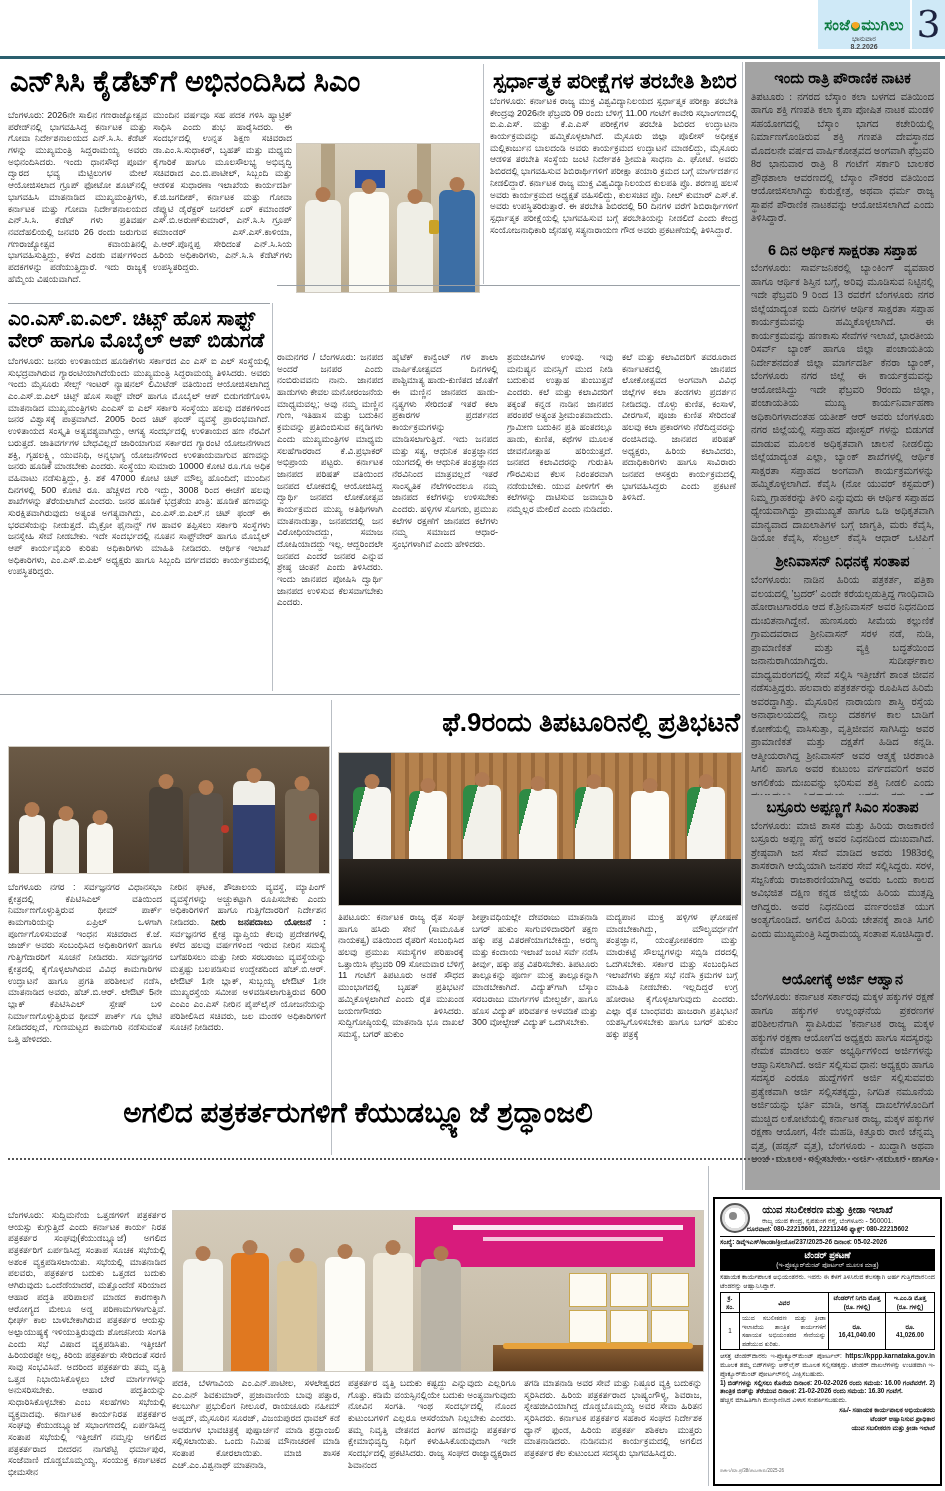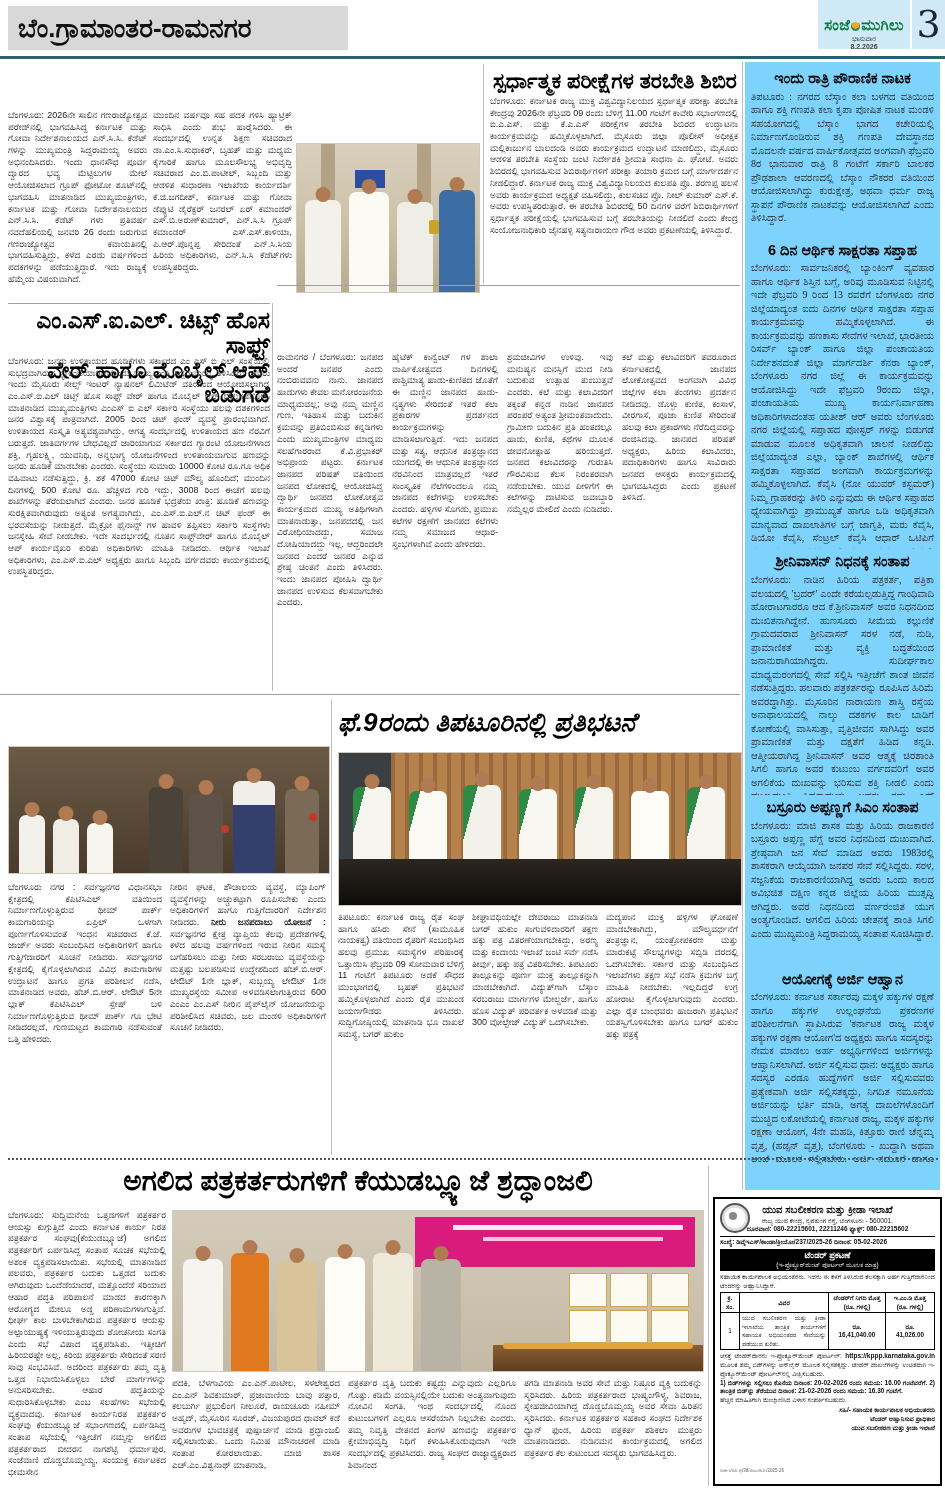--- a/index.html
+++ b/index.html
@@ -22,21 +22,21 @@
   .logo-left{width:92px;text-align:center;padding-top:16px;}
   .logo-name{font-weight:bold;font-size:15px;color:#0c7a3e;letter-spacing:.3px;}
   .logo-dot{display:inline-block;width:9px;height:9px;border-radius:50%;
             background:radial-gradient(circle at 50% 35%,#f5a623 45%,#2e8b45 50%);vertical-align:middle;margin:0 1px;}
   .logo-day{font-size:7px;color:#222;margin-top:1px;}
   .logo-date{font-size:7px;color:#444;font-weight:bold;}
   .logo-sep{width:2px;background:#fff;}
   .logo-num{flex:1;text-align:center;font-family:"DejaVu Serif","Liberation Serif",serif;
             font-size:38px;color:#1c2340;line-height:48px;}
   
-  .green-col{position:absolute;left:745px;top:62px;width:195px;height:1128px;background:#7dd3fc;
+  .green-col{position:absolute;left:745px;top:62px;width:195px;height:1128px;background:#a3a3a3;
              box-sizing:border-box;padding:4px 6px;overflow:hidden;}
   .gc-h{font-weight:bold;font-size:14.5px;color:#000;text-align:center;margin:4px 0 3px 0;line-height:1.15;}
   .gc-b{font-size:10px;line-height:1.35;text-align:justify;color:#222;overflow:hidden;font-family:Liberation Serif, serif;}
   
   .ad-box{position:absolute;left:713px;top:1197px;width:229px;height:289px;background:#fff;
           border:2px solid #000;box-sizing:border-box;padding:3px 5px;font-size:6.5px;line-height:1.35;}
   .ad-title{text-align:center;font-weight:bold;font-size:10px;margin-top:1px;}
   .ad-center{text-align:center;}
   .ad-bar{background:#000;color:#fff;text-align:center;font-weight:bold;font-size:8.5px;
           padding:1px 0;margin:2px 0;}
@@ -49,36 +49,36 @@
   .emblem:after{content:"";position:absolute;left:7px;top:7px;width:8px;height:8px;border-radius:50%;background:#888;}
   .sign{ text-align:right;font-weight:bold;font-size:6.4px;line-height:1.45;}
   .portraits{position:absolute;display:grid;grid-template-columns:repeat(3,1fr);gap:3px;}
   .portraits i{display:block;background:#fdfaf2;border:1px solid #caa84e;}
 </style>
 </head>
 <body>
 
 <div class="page">
 
-  <div class="region-box">ಬೆಂ.ಗ್ರಾಮಾಂತರ-ರಾಮನಗರ</div>
 
   <div class="logo-box">
     <div class="logo-left">
       <div class="logo-name">
         <span>ಸಂಜೆ</span><span class="logo-dot"></span><span>ಮುಗಿಲು</span>
       </div>
       <div class="logo-day">ಭಾನುವಾರ</div>
       <div class="logo-date">8.2.2026</div>
     </div>
     <div class="logo-sep"></div>
     <div class="logo-num">3</div>
   </div>
 
   <div class="abs" style="left:0;top:56px;width:945px;height:3px;background:#2a5f6e;"></div>
 
+  <div class="hl" style="left:10px;top:66px;width:470px;font-size:29px;">ಎನ್‌ಸಿಸಿ ಕೈಡೆಟ್‌ಗೆ ಅಭಿನಂದಿಸಿದ ಸಿಎಂ</div>
   <div class="col" style="left:8px;top:110px;width:139px;height:196px;">ಬೆಂಗಳೂರು: 2026ನೇ ಸಾಲಿನ ಗಣರಾಜ್ಯೋತ್ಸವ ಪರೇಡ್‌ನಲ್ಲಿ ಭಾಗವಹಿಸಿದ್ದ ಕರ್ನಾಟಕ ಮತ್ತು ಗೋವಾ ನಿರ್ದೇಶನಾಲಯದ ಎನ್.ಸಿ.ಸಿ. ಕೆಡೆಟ್ ಗಳನ್ನು ಮುಖ್ಯಮಂತ್ರಿ ಸಿದ್ದರಾಮಯ್ಯ ಅವರು ಅಭಿನಂದಿಸಿದರು. ಇಂದು ಧಾನಸೌಧ ಪೂರ್ವ ದ್ವಾರದ ಭವ್ಯ ಮೆಟ್ಟಿಲುಗಳ ಮೇಲೆ ಆಯೋಜಿಸಲಾದ ಗ್ರೂಪ್ ಫೋಟೋ ಶೂಟ್‌ನಲ್ಲಿ ಭಾಗವಹಿಸಿ ಮಾತನಾಡಿದ ಮುಖ್ಯಮಂತ್ರಿಗಳು, ಕರ್ನಾಟಕ ಮತ್ತು ಗೋವಾ ನಿರ್ದೇಶನಾಲಯದ ಎನ್.ಸಿ.ಸಿ. ಕೆಡೆಟ್ ಗಳು ಪ್ರತಿವರ್ಷ ನವದೆಹಲಿಯಲ್ಲಿ ಜನವರಿ 26 ರಂದು ಜರುಗುವ ಗಣರಾಜ್ಯೋತ್ಸವ ಕವಾಯತಿನಲ್ಲಿ ಭಾಗವಹಿಸುತ್ತಿದ್ದು, ಕಳೆದ ಎರಡು ವರ್ಷಗಳಿಂದ ಪದಕಗಳನ್ನು ಪಡೆಯುತ್ತಿದ್ದಾರೆ. ಇದು ರಾಜ್ಯಕ್ಕೆ ಹೆಮ್ಮೆಯ ವಿಷಯವಾಗಿದೆ.</div>
   <div class="col" style="left:153px;top:110px;width:139px;height:196px;">ಮುಂದಿನ ವರ್ಷವೂ ಸಹ ಪದಕ ಗಳಿಸಿ ಹ್ಯಾಟ್ರಿಕ್ ಸಾಧಿಸಿ ಎಂದು ಶುಭ ಹಾರೈಸಿದರು. ಈ ಸಂದರ್ಭದಲ್ಲಿ ಉನ್ನತ ಶಿಕ್ಷಣ ಸಚಿವರಾದ ಡಾ.ಎಂ.ಸಿ.ಸುಧಾಕರ್, ಬೃಹತ್ ಮತ್ತು ಮಧ್ಯಮ ಕೈಗಾರಿಕೆ ಹಾಗೂ ಮೂಲಸೌಲಭ್ಯ ಅಭಿವೃದ್ಧಿ ಸಚಿವರಾದ ಎಂ.ಬಿ.ಪಾಟೀಲ್, ಸಿಬ್ಬಂದಿ ಮತ್ತು ಆಡಳಿತ ಸುಧಾರಣಾ ಇಲಾಖೆಯ ಕಾರ್ಯದರ್ಶಿ ಕೆ.ಜಿ.ಜಗದೀಶ್, ಕರ್ನಾಟಕ ಮತ್ತು ಗೋವಾ ಡೆಪ್ಯುಟಿ ಡೈರೆಕ್ಟರ್ ಜನರಲ್ ಏರ್ ಕಮಾಂಡರ್ ಎಸ್.ಬಿ.ಅರುಣ್‌ಕುಮಾರ್, ಎನ್.ಸಿ.ಸಿ ಗ್ರೂಪ್ ಕಮಾಂಡರ್ ಎಸ್.ಎಸ್.ಕಾಳಿಯಾ, ಪಿ.ಆರ್.ಪೊನ್ನಪ್ಪ ಸೇರಿದಂತೆ ಎನ್.ಸಿ.ಸಿಯ ಹಿರಿಯ ಅಧಿಕಾರಿಗಳು, ಎನ್.ಸಿ.ಸಿ ಕೆಡೆಟ್‌ಗಳು ಉಪಸ್ಥಿತರಿದ್ದರು.</div>
 
   <div class="photo" style="left:296px;top:143px;width:182px;height:148px;background:linear-gradient(180deg,#d9d0bd 0%,#ccc0a8 55%,#b9aa8e 100%);">
     <i class="abs" style="left:24px;top:0;width:14px;height:110px;background:#b3a284;"></i>
     <i class="abs" style="left:120px;top:0;width:14px;height:110px;background:#b3a284;"></i>
     <i class="abs" style="left:58px;top:26px;width:30px;height:18px;background:#2a4fa0;"></i>
     <i class="fig" style="left:8px;width:36px;height:92px;background:#f2f1ea;"></i>
     <i class="fig" style="left:52px;width:40px;height:100px;background:#fbfaf3;"></i>
     <i class="fig" style="left:100px;width:36px;height:90px;background:#efeee6;"></i>
@@ -91,21 +91,21 @@
   <div class="hl" style="left:492px;top:70px;width:246px;font-size:21px;text-align:center;">ಸ್ಪರ್ಧಾತ್ಮಕ ಪರೀಕ್ಷೆಗಳ ತರಬೇತಿ ಶಿಬಿರ</div>
   <div class="col" style="left:490px;top:96px;width:248px;height:186px;">ಬೆಂಗಳೂರು: ಕರ್ನಾಟಕ ರಾಜ್ಯ ಮುಕ್ತ ವಿಶ್ವವಿದ್ಯಾನಿಲಯದ ಸ್ಪರ್ಧಾತ್ಮಕ ಪರೀಕ್ಷಾ ತರಬೇತಿ ಕೇಂದ್ರವು 2026ನೇ ಫೆಬ್ರವರಿ 09 ರಂದು ಬೆಳಿಗ್ಗೆ 11.00 ಗಂಟೆಗೆ ಕಾವೇರಿ ಸಭಾಂಗಣದಲ್ಲಿ ಐ.ಎ.ಎಸ್. ಮತ್ತು ಕೆ.ಎ.ಎಸ್ ಪರೀಕ್ಷೆಗಳ ತರಬೇತಿ ಶಿಬಿರದ ಉದ್ಘಾಟನಾ ಕಾರ್ಯಕ್ರಮವನ್ನು ಹಮ್ಮಿಕೊಳ್ಳಲಾಗಿದೆ. ಮೈಸೂರು ಜಿಲ್ಲಾ ಪೊಲೀಸ್ ಅಧೀಕ್ಷಕ ಮಲ್ಲಿಕಾರ್ಜುನ ಬಾಲದಂಡಿ ಅವರು ಕಾರ್ಯಕ್ರಮದ ಉದ್ಘಾಟನೆ ಮಾಡಲಿದ್ದು, ಮೈಸೂರು ಆಡಳಿತ ತರಬೇತಿ ಸಂಸ್ಥೆಯ ಜಂಟಿ ನಿರ್ದೇಶಕಿ ಶ್ರೀಮತಿ ಸಾಧನಾ ಎ. ಘೋಟೆ. ಅವರು ಶಿಬಿರದಲ್ಲಿ ಭಾಗವಹಿಸುವ ಶಿಬಿರಾರ್ಥಿಗಳಿಗೆ ಪರೀಕ್ಷಾ ತಯಾರಿ ಕ್ರಮದ ಬಗ್ಗೆ ಮಾರ್ಗದರ್ಶನ ನೀಡಲಿದ್ದಾರೆ. ಕರ್ನಾಟಕ ರಾಜ್ಯ ಮುಕ್ತ ವಿಶ್ವವಿದ್ಯಾನಿಲಯದ ಕುಲಪತಿ ಪ್ರೊ. ಶರಣಪ್ಪ ಹಲಸೆ ಅವರು ಕಾರ್ಯಕ್ರಮದ ಅಧ್ಯಕ್ಷತೆ ವಹಿಸಲಿದ್ದು, ಕುಲಸಚಿವ ಪ್ರೊ. ನೀಲ್ ಕುಮಾರ್ ಎಸ್.ಕೆ. ಅವರು ಉಪಸ್ಥಿತರಿರುತ್ತಾರೆ. ಈ ತರಬೇತಿ ಶಿಬಿರದಲ್ಲಿ 50 ದಿನಗಳ ವರೆಗೆ ಶಿಬಿರಾರ್ಥಿಗಳಿಗೆ ಸ್ಪರ್ಧಾತ್ಮಕ ಪರೀಕ್ಷೆಯಲ್ಲಿ ಭಾಗವಹಿಸುವ ಬಗ್ಗೆ ತರಬೇತಿಯನ್ನು ನೀಡಲಿದೆ ಎಂದು ಕೇಂದ್ರ ಸಂಯೋಜನಾಧಿಕಾರಿ ಜೈನಹಳ್ಳಿ ಸತ್ಯನಾರಾಯಣ ಗೌಡ ಅವರು ಪ್ರಕಟಣೆಯಲ್ಲಿ ತಿಳಿಸಿದ್ದಾರೆ.</div>
 
   <div class="rule-h" style="left:277px;top:285px;width:463px;"></div>
   <div class="col" style="left:277px;top:352px;width:106px;height:336px;">ರಾಮನಗರ / ಬೆಂಗಳೂರು: ಜನಪದ ಅಂದರೆ ಜನಪರ ಎಂದು ನಂಬಿರುವವನು ನಾನು. ಜಾನಪದ ಹಾಡುಗಳು ಕೇವಲ ಮನೋರಂಜನೆಯ ಮಾಧ್ಯಮವಲ್ಲ; ಅವು ನಮ್ಮ ಮಣ್ಣಿನ ಗುಣ, ಇತಿಹಾಸ ಮತ್ತು ಬದುಕಿನ ಕ್ರಮವನ್ನು ಪ್ರತಿಬಿಂಬಿಸುವ ಕನ್ನಡಿಗಳು ಎಂದು ಮುಖ್ಯಮಂತ್ರಿಗಳ ಮಾಧ್ಯಮ ಸಲಹೆಗಾರರಾದ ಕೆ.ವಿ.ಪ್ರಭಾಕರ್ ಅಭಿಪ್ರಾಯ ಪಟ್ಟರು. ಕರ್ನಾಟಕ ಜಾನಪದ ಪರಿಷತ್ ವತಿಯಿಂದ ಜನಪದ ಲೋಕದಲ್ಲಿ ಆಯೋಜಿಸಿದ್ದ ದ್ವಾರ್ಥಿ ಜನಪದ ಲೋಕೋತ್ಸವ ಕಾರ್ಯಕ್ರಮದ ಮುಖ್ಯ ಅತಿಥಿಗಳಾಗಿ ಮಾತನಾಡುತ್ತಾ, ಜನಪದದಲ್ಲಿ ಜನ ವಿರೋಧಿಯಾದದ್ದು, ಸಮಾಜ ದೋಷಿಯಾದದ್ದು ಇಲ್ಲ. ಆದ್ದರಿಂದಲೇ ಜನಪದ ಎಂದರೆ ಜನಪರ ಎನ್ನುವ ಶ್ರೇಷ್ಠ ಚಿಂತನೆ ಎಂದು ತಿಳಿಸಿದರು. ಇಂದು ಜಾನಪದ ಪೋಷಿಸಿ ದ್ವಾರ್ಥಿ ಜಾನಪದ ಉಳಿಸುವ ಕೆಲಸವಾಗಬೇಕು ಎಂದರು.</div>
   <div class="col" style="left:392px;top:352px;width:106px;height:336px;">ಹೈಟೆಕ್ ಕಾನ್ವೆಂಟ್ ಗಳ ಶಾಲಾ ವಾರ್ಷಿಕೋತ್ಸವದ ದಿನಗಳಲ್ಲಿ ಪಾಶ್ಚಿಮಾತ್ಯ ಹಾಡು-ಕುಣಿತದ ಜೊತೆಗೆ ಈ ಮಣ್ಣಿನ ಜಾನಪದ ಹಾಡು-ನೃತ್ಯಗಳು ಸೇರಿದಂತೆ ಇತರೆ ಕಲಾ ಪ್ರಕಾರಗಳ ಪ್ರದರ್ಶನದ ಕಾರ್ಯಕ್ರಮಗಳನ್ನು ಮಾಡಿಸಲಾಗುತ್ತಿದೆ. ಇದು ಜನಪದ ಮತ್ತು ಸತ್ಯ, ಆಧುನಿಕ ತಂತ್ರಜ್ಞಾನದ ಯುಗದಲ್ಲಿ ಈ ಆಧುನಿಕ ತಂತ್ರಜ್ಞಾನದ ನೆರವಿನಿಂದ ಮಾತ್ರವಲ್ಲದೆ ಇತರೆ ಸಾಂಸ್ಕೃತಿಕ ನೆಲೆಗಳಿಂದಲೂ ನಮ್ಮ ಜಾನಪದ ಕಲೆಗಳನ್ನು ಉಳಿಸಬೇಕು ಎಂದರು. ಹಳ್ಳಿಗಳ ಸೊಗಡು, ಪ್ರಮುಖ ಕಲೆಗಳ ರಕ್ಷಣೆಗೆ ಜಾನಪದ ಕಲೆಗಳು ನಮ್ಮ ಸಮಾಜದ ಆಧಾರ-ಸ್ತಂಭಗಳಾಗಿವೆ ಎಂದು ಹೇಳಿದರು.</div>
   <div class="col" style="left:507px;top:352px;width:106px;height:336px;">ಶ್ರಮಜೀವಿಗಳ ಉಳಿವು. ಇವು ಮನುಷ್ಯನ ಮನಸ್ಸಿಗೆ ಮುದ ನೀಡಿ ಬದುಕುವ ಉತ್ಸಾಹ ತುಂಬುತ್ತವೆ ಎಂದರು. ಕಲೆ ಮತ್ತು ಕಲಾವಿದರಿಗೆ ತಕ್ಕಂತೆ ಕನ್ನಡ ನಾಡಿನ ಜಾನಪದ ಪರಂಪರೆ ಅತ್ಯಂತ ಶ್ರೀಮಂತವಾದುದು. ಗ್ರಾಮೀಣ ಬದುಕಿನ ಪ್ರತಿ ಹಂತದಲ್ಲೂ ಹಾಡು, ಕುಣಿತ, ಕಥೆಗಳ ಮೂಲಕ ಜೀವನೋತ್ಸಾಹ ಹರಿಯುತ್ತದೆ. ಜನಪದ ಕಲಾವಿದರನ್ನು ಗುರುತಿಸಿ ಗೌರವಿಸುವ ಕೆಲಸ ನಿರಂತರವಾಗಿ ನಡೆಯಬೇಕು. ಯುವ ಪೀಳಿಗೆಗೆ ಈ ಕಲೆಗಳನ್ನು ದಾಟಿಸುವ ಜವಾಬ್ದಾರಿ ನಮ್ಮೆಲ್ಲರ ಮೇಲಿದೆ ಎಂದು ನುಡಿದರು.</div>
   <div class="col" style="left:622px;top:352px;width:114px;height:336px;">ಕಲೆ ಮತ್ತು ಕಲಾವಿದರಿಗೆ ತವರೂರಾದ ಕರ್ನಾಟಕದಲ್ಲಿ ಜಾನಪದ ಲೋಕೋತ್ಸವದ ಅಂಗವಾಗಿ ವಿವಿಧ ಜಿಲ್ಲೆಗಳ ಕಲಾ ತಂಡಗಳು ಪ್ರದರ್ಶನ ನೀಡಿದವು. ಡೊಳ್ಳು ಕುಣಿತ, ಕಂಸಾಳೆ, ವೀರಗಾಸೆ, ಪೂಜಾ ಕುಣಿತ ಸೇರಿದಂತೆ ಹಲವು ಕಲಾ ಪ್ರಕಾರಗಳು ನೆರೆದಿದ್ದವರನ್ನು ರಂಜಿಸಿದವು. ಜಾನಪದ ಪರಿಷತ್ ಅಧ್ಯಕ್ಷರು, ಹಿರಿಯ ಕಲಾವಿದರು, ಪದಾಧಿಕಾರಿಗಳು ಹಾಗೂ ಸಾವಿರಾರು ಜನಪದ ಆಸಕ್ತರು ಕಾರ್ಯಕ್ರಮದಲ್ಲಿ ಭಾಗವಹಿಸಿದ್ದರು ಎಂದು ಪ್ರಕಟಣೆ ತಿಳಿಸಿದೆ.</div>
 
   <div class="rule-h" style="left:8px;top:303px;width:262px;"></div>
-  <div class="hl" style="left:8px;top:308px;width:262px;font-size:23px;text-align:right;">
+  <div class="hl" style="left:8px;top:308px;width:262px;font-size:20px;text-align:left;">
     <span>ಎಂ.ಎಸ್.ಐ.ಎಲ್. ಚಿಟ್ಸ್ ಹೊಸ ಸಾಫ್ಟ್</span><br>
     <span>ವೇರ್ ಹಾಗೂ ಮೊಬೈಲ್ ಆಪ್ ಬಿಡುಗಡೆ</span>
   </div>
   <div class="col" style="left:8px;top:356px;width:262px;height:332px;">ಬೆಂಗಳೂರು: ಜನರು ಉಳಿತಾಯದ ಹೂಡಿಕೆಗಳು ಸರ್ಕಾರದ ಎಂ ಎಸ್ ಐ ಎಲ್ ಸಂಸ್ಥೆಯಲ್ಲಿ ಸುಭದ್ರವಾಗಿರುವ ಗ್ಯಾರಂಟಿಯಾಗಿದೆಯೆಂದು ಮುಖ್ಯಮಂತ್ರಿ ಸಿದ್ದರಾಮಯ್ಯ ತಿಳಿಸಿದರು. ಅವರು ಇಂದು ಮೈಸೂರು ಸೇಲ್ಸ್ ಇಂಟರ್ ನ್ಯಾಷನಲ್ ಲಿಮಿಟೆಡ್ ವತಿಯಿಂದ ಆಯೋಜಿಸಲಾಗಿದ್ದ ಎಂ.ಎಸ್.ಐ.ಎಲ್ ಚಿಟ್ಸ್ ಹೊಸ ಸಾಫ್ಟ್ ವೇರ್ ಹಾಗೂ ಮೊಬೈಲ್ ಆಪ್ ಬಿಡುಗಡೆಗೊಳಿಸಿ ಮಾತನಾಡಿದ ಮುಖ್ಯಮಂತ್ರಿಗಳು ಎಂಎಸ್ ಐ ಎಲ್ ಸರ್ಕಾರಿ ಸಂಸ್ಥೆಯು ಹಲವು ದಶಕಗಳಿಂದ ಜನರ ವಿಶ್ವಾಸಕ್ಕೆ ಪಾತ್ರವಾಗಿದೆ. 2005 ರಿಂದ ಚಿಟ್ ಫಂಡ್ ವ್ಯವಸ್ಥೆ ಪ್ರಾರಂಭವಾಗಿದೆ. ಉಳಿತಾಯದ ಸಂಸ್ಕೃತಿ ಅತ್ಯವಶ್ಯವಾಗಿದ್ದು, ಆಗತ್ಯ ಸಂದರ್ಭದಲ್ಲಿ ಉಳಿತಾಯದ ಹಣ ನೆರವಿಗೆ ಬರುತ್ತದೆ. ಜಾತಿವರ್ಗಗಳ ಬೇಧವಿಲ್ಲದೆ ಜಾರಿಯಾಗುವ ಸರ್ಕಾರದ ಗ್ಯಾರಂಟಿ ಯೋಜನೆಗಳಾದ ಶಕ್ತಿ, ಗೃಹಲಕ್ಷ್ಮಿ, ಯುವನಿಧಿ, ಅನ್ನಭಾಗ್ಯ ಯೋಜನೆಗಳಿಂದ ಉಳಿತಾಯವಾಗುವ ಹಣವನ್ನು ಜನರು ಹೂಡಿಕೆ ಮಾಡಬೇಕು ಎಂದರು. ಸಂಸ್ಥೆಯು ಸುಮಾರು 10000 ಕೋಟಿ ರೂ.ಗೂ ಅಧಿಕ ವಹಿವಾಟು ನಡೆಸುತ್ತಿದ್ದು, ಕ್ರಿ. ಶಕೆ 47000 ಕೋಟಿ ಚಿಟ್ ಮೌಲ್ಯ ಹೊಂದಿದೆ; ಮುಂದಿನ ದಿನಗಳಲ್ಲಿ 500 ಕೋಟಿ ರೂ. ಹೆಚ್ಚಳದ ಗುರಿ ಇದ್ದು, 3008 ರಿಂದ ಈಚೆಗೆ ಹಲವು ಶಾಖೆಗಳನ್ನು ತೆರೆಯಲಾಗಿದೆ ಎಂದರು. ಜನರ ಹೂಡಿಕೆ ಭದ್ರತೆಯ ಖಾತ್ರಿ: ಹೂಡಿಕೆ ಹಣವನ್ನು ಸುರಕ್ಷಿತವಾಗಿರುವುದು ಅತ್ಯಂತ ಅಗತ್ಯವಾಗಿದ್ದು, ಎಂ.ಎಸ್.ಐ.ಎಲ್.ನ ಚಿಟ್ ಫಂಡ್ ಈ ಭರವಸೆಯನ್ನು ನೀಡುತ್ತದೆ. ಮೈಕ್ರೋ ಫೈನಾನ್ಸ್ ಗಳ ಹಾವಳಿ ತಪ್ಪಿಸಲು ಸರ್ಕಾರಿ ಸಂಸ್ಥೆಗಳು ಜನಸ್ನೇಹಿ ಸೇವೆ ನೀಡಬೇಕು. ಇದೇ ಸಂದರ್ಭದಲ್ಲಿ ನೂತನ ಸಾಫ್ಟ್‌ವೇರ್ ಹಾಗೂ ಮೊಬೈಲ್ ಆಪ್ ಕಾರ್ಯವೈಖರಿ ಕುರಿತು ಅಧಿಕಾರಿಗಳು ಮಾಹಿತಿ ನೀಡಿದರು. ಆರ್ಥಿಕ ಇಲಾಖೆ ಅಧಿಕಾರಿಗಳು, ಎಂ.ಎಸ್.ಐ.ಎಲ್ ಅಧ್ಯಕ್ಷರು ಹಾಗೂ ಸಿಬ್ಬಂದಿ ವರ್ಗದವರು ಕಾರ್ಯಕ್ರಮದಲ್ಲಿ ಉಪಸ್ಥಿತರಿದ್ದರು.</div>
 
   <div class="rule-v" style="left:272px;top:303px;height:388px;"></div>
   <div class="rule-h" style="left:0;top:694px;width:740px;"></div>
 
   <div class="photo" style="left:8px;top:746px;width:320px;height:126px;background:linear-gradient(180deg,#6b5a46,#4a3b2c);">
     <i class="fig" style="left:140px;width:34px;height:86px;background:#4b4238;"></i>
@@ -120,21 +120,21 @@
   </div>
   <div class="col" style="left:8px;top:882px;width:154px;height:272px;">ಬೆಂಗಳೂರು ನಗರ : ಸರ್ವಜ್ಞನಗರ ವಿಧಾನಸಭಾ ಕ್ಷೇತ್ರದಲ್ಲಿ ಕೆಪಿಟಿಸಿಎಲ್ ವತಿಯಿಂದ ನಿರ್ಮಾಣಗೊಳ್ಳುತ್ತಿರುವ ಥೀಮ್ ಪಾರ್ಕ್ ಕಾಮಗಾರಿಯನ್ನು ಏಪ್ರಿಲ್ ಒಳಗಾಗಿ ಪೂರ್ಣಗೊಳಿಸುವಂತೆ ಇಂಧನ ಸಚಿವರಾದ ಕೆ.ಜೆ. ಜಾರ್ಜ್ ಅವರು ಸಂಬಂಧಿಸಿದ ಅಧಿಕಾರಿಗಳಿಗೆ ಹಾಗೂ ಗುತ್ತಿಗೆದಾರರಿಗೆ ಸೂಚನೆ ನೀಡಿದರು. ಸರ್ವಜ್ಞನಗರ ಕ್ಷೇತ್ರದಲ್ಲಿ ಕೈಗೊಳ್ಳಲಾಗಿರುವ ವಿವಿಧ ಕಾಮಗಾರಿಗಳ ಉದ್ಘಾಟನೆ ಹಾಗೂ ಪ್ರಗತಿ ಪರಿಶೀಲನೆ ನಡೆಸಿ, ಮಾತನಾಡಿದ ಅವರು, ಹೆಚ್.ಬಿ.ಆರ್. ಲೇಔಟ್ 5ನೇ ಬ್ಲಾಕ್ ಕೆಪಿಟಿಸಿಎಲ್ ಸ್ಪೇಷ್ ಬಳಿ ನಿರ್ಮಾಣಗೊಳ್ಳುತ್ತಿರುವ ಥೀಮ್ ಪಾರ್ಕ್ ಗೂ ಭೇಟಿ ನೀಡಿದರಲ್ಲದೆ, ಗುಣಮಟ್ಟದ ಕಾಮಗಾರಿ ನಡೆಸುವಂತೆ ಒತ್ತಿ ಹೇಳಿದರು.</div>
   <div class="col" style="left:170px;top:882px;width:156px;height:272px;">
     <span>ನೀರಿನ ಘಟಕ, ಶೌಚಾಲಯ ವ್ಯವಸ್ಥೆ, ಮ್ಯಾಪಿಂಗ್ ವ್ಯವಸ್ಥೆಗಳನ್ನು ಅಚ್ಚುಕಟ್ಟಾಗಿ ರೂಪಿಸಬೇಕು ಎಂದು ಅಧಿಕಾರಿಗಳಿಗೆ ಹಾಗೂ ಗುತ್ತಿಗೆದಾರರಿಗೆ ನಿರ್ದೇಶನ ನೀಡಿದರು.</span>
     <b>ನೀರು ಜನಪದಾಜು ಯೋಜನೆ :</b>
     <span>ಸರ್ವಜ್ಞನಗರ ಕ್ಷೇತ್ರ ವ್ಯಾಪ್ತಿಯ ಕೆಲವು ಪ್ರದೇಶಗಳಲ್ಲಿ ಕಳೆದ ಹಲವು ವರ್ಷಗಳಿಂದ ಇರುವ ನೀರಿನ ಸಮಸ್ಯೆ ಬಗೆಹರಿಸಲು ಮತ್ತು ನೀರು ಸರಬರಾಜು ವ್ಯವಸ್ಥೆಯನ್ನು ಮತ್ತಷ್ಟು ಬಲಪಡಿಸುವ ಉದ್ದೇಶದಿಂದ ಹೆಚ್.ಬಿ.ಆರ್. ಲೇಔಟ್ 1ನೇ ಬ್ಲಾಕ್, ಸುಬ್ಬಯ್ಯ ಲೇಔಟ್ 1ನೇ ಮುಖ್ಯರಸ್ತೆಯ ಸಮೀಪ ಅಳವಡಿಸಲಾಗುತ್ತಿರುವ 600 ಎಂಎಂ ಎಂ.ಎಸ್ ನೀರಿನ ಪೈಪ್‌ಲೈನ್ ಯೋಜನೆಯನ್ನು ಪರಿಶೀಲಿಸಿದ ಸಚಿವರು, ಜಲ ಮಂಡಳಿ ಅಧಿಕಾರಿಗಳಿಗೆ ಸೂಚನೆ ನೀಡಿದರು.</span>
   </div>
 
   <div class="rule-v" style="left:331px;top:700px;height:455px;"></div>
 
-  <div class="hl" style="left:338px;top:708px;width:402px;font-size:26px;text-align:left;font-style:italic;">ಫೆ.9ರಂದು ತಿಪಟೂರಿನಲ್ಲಿ ಪ್ರತಿಭಟನೆ</div>
+  <div class="hl" style="left:338px;top:708px;width:402px;font-size:26px;text-align:right;">ಫೆ.9ರಂದು ತಿಪಟೂರಿನಲ್ಲಿ ಪ್ರತಿಭಟನೆ</div>
   <div class="photo" style="left:338px;top:752px;width:402px;height:152px;background:repeating-linear-gradient(90deg,#b5824e 0 10px,#9a6a3c 10px 14px);">
     <i class="abs" style="left:0;top:0;width:52px;height:100%;background:#3a3f44;"></i>
     <i class="fig" style="left:14px;width:38px;height:72px;background:linear-gradient(105deg,#2e8b45 0 22%,#f6f5f0 22%);bottom:46px;"></i>
     <i class="fig" style="left:70px;width:38px;height:68px;background:linear-gradient(105deg,#2e8b45 0 20%,#fbfaf4 20%);bottom:46px;"></i>
     <i class="fig" style="left:124px;width:38px;height:74px;background:linear-gradient(105deg,#2e8b45 0 26%,#f2f1ea 26%);bottom:46px;"></i>
     <i class="fig" style="left:180px;width:38px;height:70px;background:linear-gradient(105deg,#2e8b45 0 22%,#f8f7f1 22%);bottom:46px;"></i>
     <i class="fig" style="left:236px;width:38px;height:72px;background:linear-gradient(105deg,#2e8b45 0 20%,#f4f3ec 20%);bottom:46px;"></i>
     <i class="fig" style="left:292px;width:38px;height:68px;background:#fdfcf6;bottom:46px;"></i>
     <i class="fig" style="left:348px;width:38px;height:72px;background:linear-gradient(105deg,#2e8b45 0 24%,#f6f5f0 24%);bottom:46px;"></i>
     <i class="abs" style="left:0;bottom:0;width:100%;height:46px;background:linear-gradient(180deg,#2c2620,#0e0c0a);"></i>
@@ -162,21 +162,21 @@
       <div class="gc-b" style="height:148px;">ಬೆಂಗಳೂರು: ಮಾಜಿ ಶಾಸಕ ಮತ್ತು ಹಿರಿಯ ರಾಜಕಾರಣಿ ಬಸ್ರೂರು ಅಪ್ಪಣ್ಣ ಹೆಗ್ಡೆ ಅವರ ನಿಧನದಿಂದ ದುಃಖವಾಗಿದೆ. ಶ್ರೇಷ್ಠವಾಗಿ ಜನ ಸೇವೆ ಮಾಡಿದ ಅವರು 1983ರಲ್ಲಿ ಶಾಸಕರಾಗಿ ಆಯ್ಕೆಯಾಗಿ ಜನಪರ ಸೇವೆ ಸಲ್ಲಿಸಿದ್ದರು. ಸರಳ, ಸಜ್ಜನಿಕೆಯ ರಾಜಕಾರಣಿಯಾಗಿದ್ದ ಅವರು ಒಂದು ಕಾಲದ ಅವಿಭಜಿತ ದಕ್ಷಿಣ ಕನ್ನಡ ಜಿಲ್ಲೆಯ ಹಿರಿಯ ಮುತ್ಸದ್ದಿ ಆಗಿದ್ದರು. ಅವರ ನಿಧನದಿಂದ ವರ್ಣರಂಜಿತ ಯುಗ ಅಂತ್ಯಗೊಂಡಿದೆ. ಅಗಲಿದ ಹಿರಿಯ ಚೇತನಕ್ಕೆ ಶಾಂತಿ ಸಿಗಲಿ ಎಂದು ಮುಖ್ಯಮಂತ್ರಿ ಸಿದ್ದರಾಮಯ್ಯ ಸಂತಾಪ ಸೂಚಿಸಿದ್ದಾರೆ.</div>
     </div>
     <div>
       <div class="gc-h">ಆಯೋಗಕ್ಕೆ ಅರ್ಜಿ ಆಹ್ವಾನ</div>
       <div class="gc-b" style="height:178px;">ಬೆಂಗಳೂರು: ಕರ್ನಾಟಕ ಸರ್ಕಾರವು ಮಕ್ಕಳ ಹಕ್ಕುಗಳ ರಕ್ಷಣೆ ಹಾಗೂ ಹಕ್ಕುಗಳ ಉಲ್ಲಂಘನೆಯ ಪ್ರಕರಣಗಳ ಪರಿಶೀಲನೆಗಾಗಿ ಸ್ಥಾಪಿಸಿರುವ 'ಕರ್ನಾಟಕ ರಾಜ್ಯ ಮಕ್ಕಳ ಹಕ್ಕುಗಳ ರಕ್ಷಣಾ ಆಯೋಗ'ದ ಅಧ್ಯಕ್ಷರು ಹಾಗೂ ಸದಸ್ಯರನ್ನು ನೇಮಕ ಮಾಡಲು ಅರ್ಹ ಅಭ್ಯರ್ಥಿಗಳಿಂದ ಅರ್ಜಿಗಳನ್ನು ಆಹ್ವಾನಿಸಲಾಗಿದೆ. ಅರ್ಜಿ ಸಲ್ಲಿಸುವ ಧಾನ: ಅಧ್ಯಕ್ಷರು ಹಾಗೂ ಸದಸ್ಯರ ಎರಡೂ ಹುದ್ದೆಗಳಿಗೆ ಅರ್ಜಿ ಸಲ್ಲಿಸುವವರು ಪ್ರತ್ಯೇಕವಾಗಿ ಅರ್ಜಿ ಸಲ್ಲಿಸತಕ್ಕದ್ದು, ನಿಗದಿತ ನಮೂನೆಯ ಅರ್ಜಿಯನ್ನು ಭರ್ತಿ ಮಾಡಿ, ಅಗತ್ಯ ದಾಖಲೆಗಳೊಂದಿಗೆ ಮುಚ್ಚಿದ ಲಕೋಟೆಯಲ್ಲಿ ಕರ್ನಾಟಕ ರಾಜ್ಯ, ಮಕ್ಕಳ ಹಕ್ಕುಗಳ ರಕ್ಷಣಾ ಆಯೋಗ, 4ನೇ ಮಹಡಿ, ಕಿತ್ತೂರು ರಾಣಿ ಚೆನ್ನಮ್ಮ ವೃತ್ತ, (ಹಡ್ಸನ್ ವೃತ್ತ), ಬೆಂಗಳೂರು - ಖುದ್ದಾಗಿ ಅಥವಾ ಅಂಚೆ ಮೂಲಕ ಸಲ್ಲಿಸಬೇಕು. ಅರ್ಜಿ ನಮೂನೆ ಹಾಗೂ ಹೆಚ್ಚಿನ ಮಾಹಿತಿಗಾಗಿ ಇಲಾಖೆಯ ಅಧಿಕೃತ ವೆಬ್‌ಸೈಟ್ ಮೂಲಕ ಅರ್ಜಿ ಸಲ್ಲಿಸಬಹುದು ಎಂದು ಪ್ರಕಟಣೆಯಲ್ಲಿ ತಿಳಿಸಿದೆ.</div>
     </div>
   </div>
 
   <div class="dotted" style="left:8px;top:1158px;width:930px;"></div>
 
-  <div class="hl" style="left:8px;top:1166px;width:700px;font-size:28px;text-align:center;">ಅಗಲಿದ ಪತ್ರಕರ್ತರುಗಳಿಗೆ ಕೆಯುಡಬ್ಲ್ಯೂಜೆ ಶ್ರದ್ಧಾಂಜಲಿ</div>
+  <div class="hl" style="left:8px;top:1098px;width:700px;font-size:28px;text-align:center;">ಅಗಲಿದ ಪತ್ರಕರ್ತರುಗಳಿಗೆ ಕೆಯುಡಬ್ಲ್ಯೂಜೆ ಶ್ರದ್ಧಾಂಜಲಿ</div>
   <div class="col" style="left:8px;top:1210px;width:158px;height:274px;">ಬೆಂಗಳೂರು: ಸುದ್ದಿಮನೆಯ ಒತ್ತಡಗಳಿಗೆ ಪತ್ರಕರ್ತರ ಆಯಸ್ಸು ಕುಗ್ಗುತ್ತಿದೆ ಎಂದು ಕರ್ನಾಟಕ ಕಾರ್ಯ ನಿರತ ಪತ್ರಕರ್ತರ ಸಂಘವು(ಕೆಯುಡಬ್ಲ್ಯೂಜೆ) ಅಗಲಿದ ಪತ್ರಕರ್ತರಿಗೆ ಏರ್ಪಡಿಸಿದ್ದ ಸಂತಾಪ ಸೂಚಕ ಸಭೆಯಲ್ಲಿ ಅಶಂಕ ವ್ಯಕ್ತಪಡಿಸಲಾಯಿತು. ಸಭೆಯಲ್ಲಿ ಮಾತನಾಡಿದ ಪಲವರು, ಪತ್ರಕರ್ತರ ಬದುಕು ಒತ್ತಡದ ಬದುಕು ಆಗಿರುವುದು ಒಂದೆಡೆಯಾದರೆ, ಮತ್ತೊಂದೆಡೆ ಸರಿಯಾದ ಆಹಾರ ಪದ್ಧತಿ ಪರಿಪಾಲನೆ ಮಾಡದ ಕಾರಣಕ್ಕಾಗಿ ಆರೋಗ್ಯದ ಮೇಲೂ ಅಡ್ಡ ಪರಿಣಾಮಗಳಾಗುತ್ತಿವೆ. ಧೀರ್ಘ ಕಾಲ ಬಾಳಬೇಕಾಗಿರುವ ಪತ್ರಕರ್ತರ ಆಯಸ್ಸು ಅಲ್ಪಾಯುಷ್ಯಕ್ಕೆ ಇಳಿಯುತ್ತಿರುವುದು ಶೋಚನೀಯ ಸಂಗತಿ ಎಂದು ಸಭೆ ವಿಷಾದ ವ್ಯಕ್ತಪಡಿಸಿತು. ಇತ್ತೀಚಿಗೆ ಹಿರಿಯರಷ್ಟೇ ಅಲ್ಲ, ಕಿರಿಯ ಪತ್ರಕರ್ತರು ಸೇರಿದಂತೆ ಸರಣಿ ಸಾವು ಸಂಭವಿಸಿವೆ. ಅದರಿಂದ ಪತ್ರಕರ್ತರು ತಮ್ಮ ವೃತ್ತಿ ಒತ್ತಡ ನಿಭಾಯಿಸಿಕೊಳ್ಳಲು ಬೇರೆ ಮಾರ್ಗಗಳನ್ನು ಅನುಸರಿಸಬೇಕು. ಆಹಾರ ಪದ್ಧತಿಯನ್ನು ಸುಧಾರಿಸಿಕೊಳ್ಳಬೇಕು ಎಂಬ ಸಲಹೆಗಳು ಸಭೆಯಲ್ಲಿ ವ್ಯಕ್ತವಾದವು. ಕರ್ನಾಟಕ ಕಾರ್ಯನಿರತ ಪತ್ರಕರ್ತರ ಸಂಘವು ಕೆಯುಡಬ್ಲ್ಯೂಜೆ ಸಭಾಂಗಣದಲ್ಲಿ ಏರ್ಪಡಿಸಿದ್ದ ಸಂತಾಪ ಸಭೆಯಲ್ಲಿ ಇತ್ತೀಚೆಗೆ ನಮ್ಮನ್ನು ಅಗಲಿದ ಪತ್ರಕರ್ತರಾದ ಬೀದರನ ನಾಗಶೆಟ್ಟಿ ಧರ್ಮಾಪುರ, ಸಂಜೆವಾಣಿ ದೊಡ್ಡಬೊಮ್ಮಯ್ಯ, ಸಂಯುಕ್ತ ಕರ್ನಾಟಕದ ಭೀಮಸೇನ</div>
 
   <div class="photo" style="left:172px;top:1210px;width:530px;height:160px;background:linear-gradient(180deg,#d4cbba,#c4b9a4);">
     <i class="abs" style="right:8px;top:6px;width:280px;height:50px;background:#d81b7c;"></i>
     <i class="abs" style="right:20px;top:14px;width:230px;height:5px;background:rgba(255,255,255,.9);"></i>
     <i class="abs" style="right:40px;top:26px;width:180px;height:4px;background:rgba(255,255,255,.75);"></i>
     <span class="portraits" style="right:14px;top:62px;width:120px;height:70px;">
       <i></i>
         <i></i>
         <i></i>

